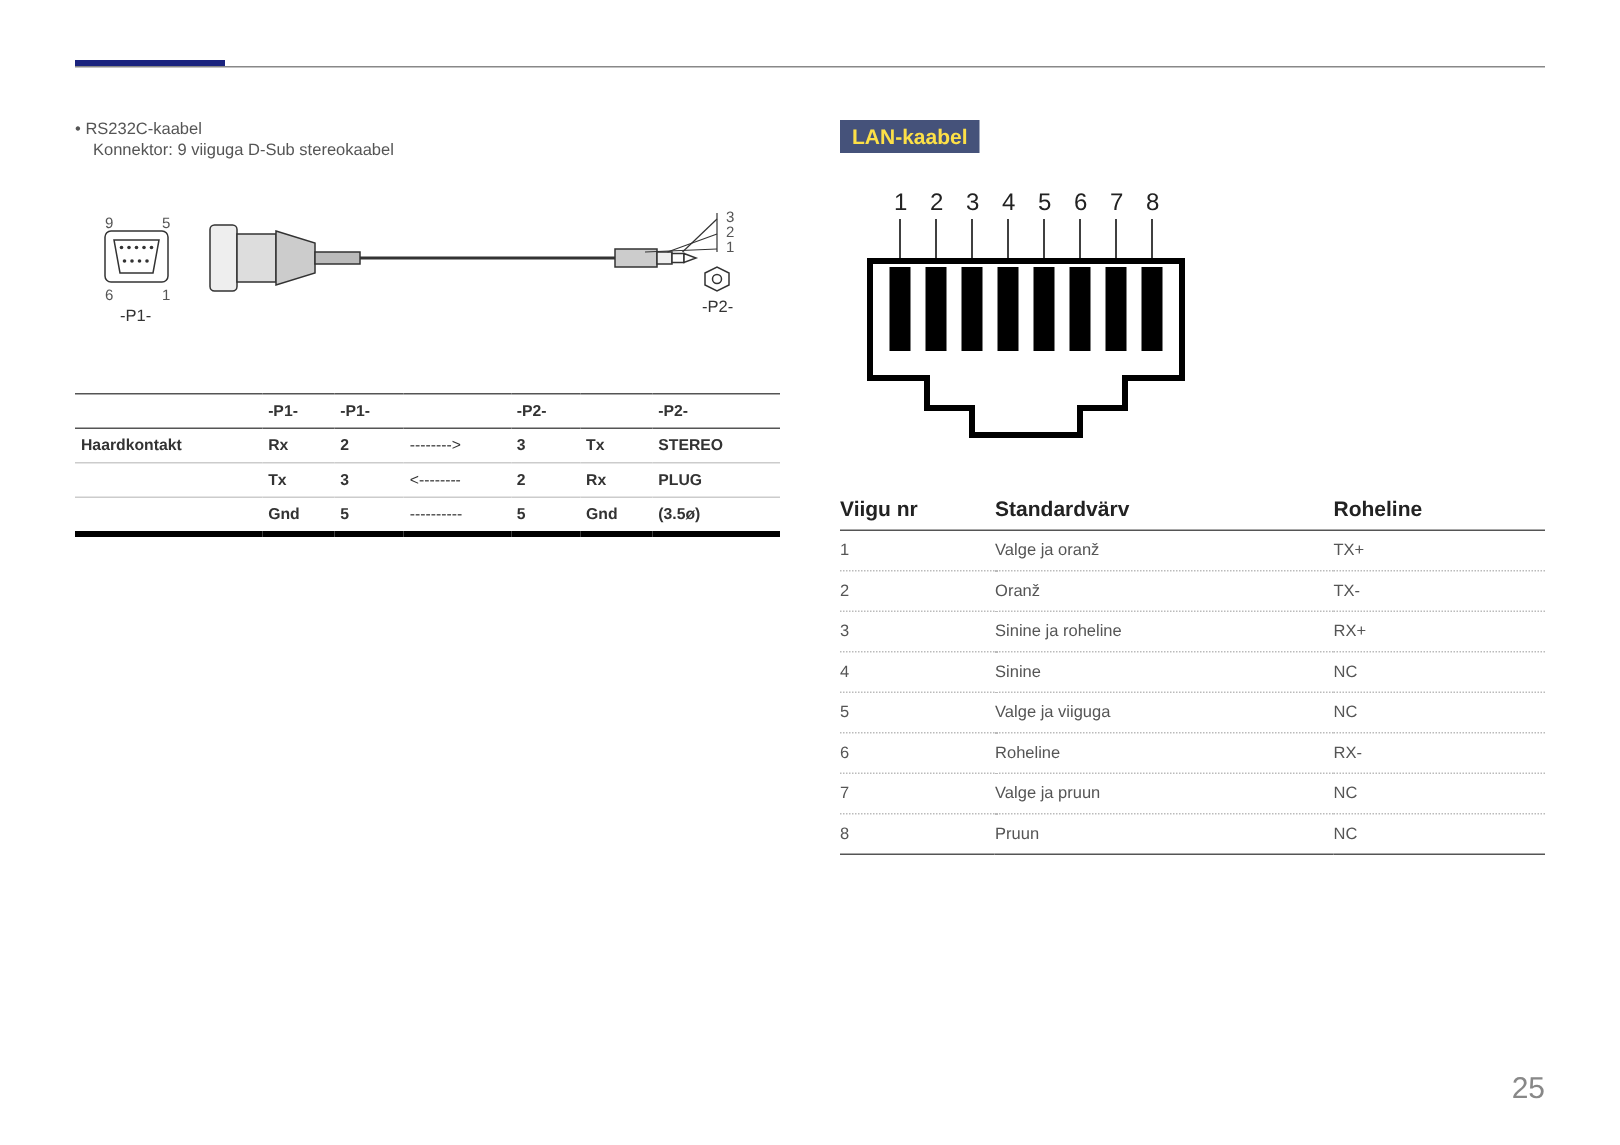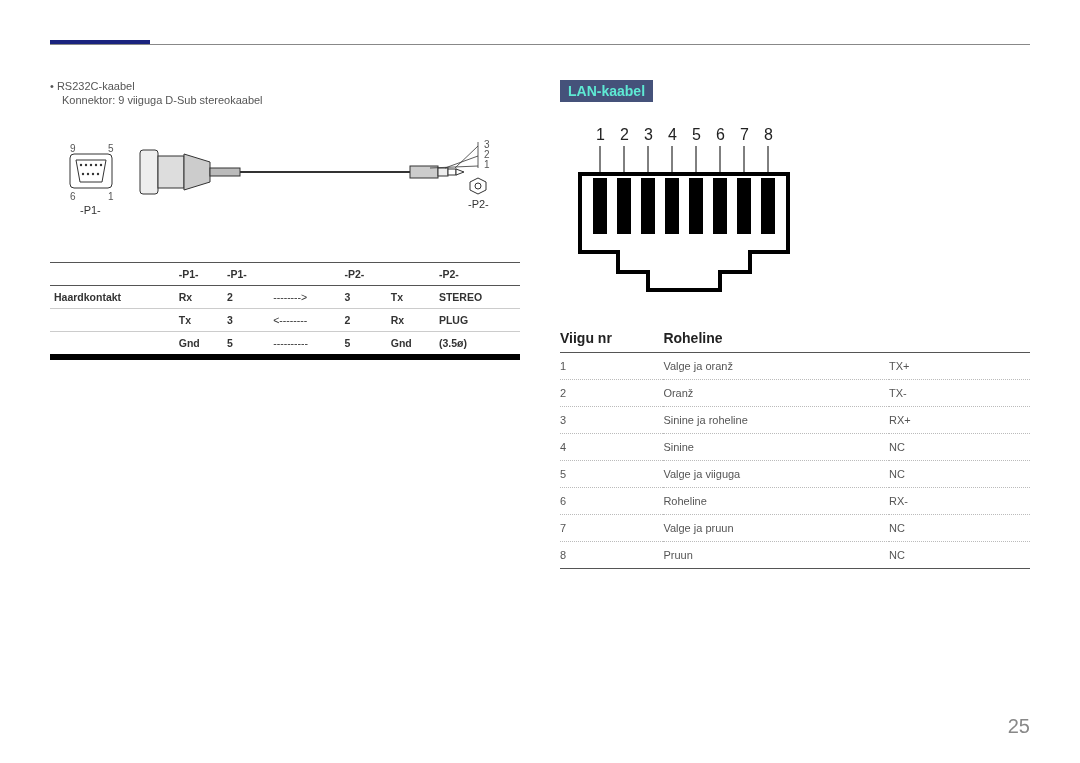--- a/index.html
+++ b/index.html
@@ -54,29 +54,29 @@
 
   
   table.pinmap {
     width: 100%;
     border-collapse: collapse;
     font-size: 10.5px;
     color: #333;
   }
   table.pinmap tr { border-bottom: 1px solid #ccc; }
   table.pinmap tr.top { border-top: 1px solid #555; border-bottom:1px solid #555; }
-  table.pinmap tr.last { border-bottom: 6px solid #000000; }
+  table.pinmap tr.last { border-bottom: 4px solid #000000; }
   table.pinmap td { padding: 5px 4px; }
   table.pinmap .bold { font-weight: 600; }
 
   
   .lan-heading {
     display: inline-block;
     background: #45527a;
-    color: #5eead4;
+    color: #fde047;
     font-weight: 600;
     font-size: 14px;
     padding: 3px 8px;
     margin-bottom: 10px;
   }
   
   .rj45-wrap {
     width: 260px;
     margin: 10px 0 18px 0;
   }
@@ -258,20 +258,21 @@
           <rect x="129" y="56" width="14" height="56" fill="#000"></rect>
           <rect x="153" y="56" width="14" height="56" fill="#000"></rect>
           <rect x="177" y="56" width="14" height="56" fill="#000"></rect>
           <rect x="201" y="56" width="14" height="56" fill="#000"></rect>
         </g>
       </svg>
     </div>
 
     <div class="lan-head">
       <div>Viigu nr</div>
+      <div>Standardvärv</div>
       <div>Roheline</div>
     </div>
     <table class="lan">
       <tbody>
           <tr>
             <td>1</td>
             <td>Valge ja oranž</td>
             <td>TX+</td>
           </tr>
       <tr>

